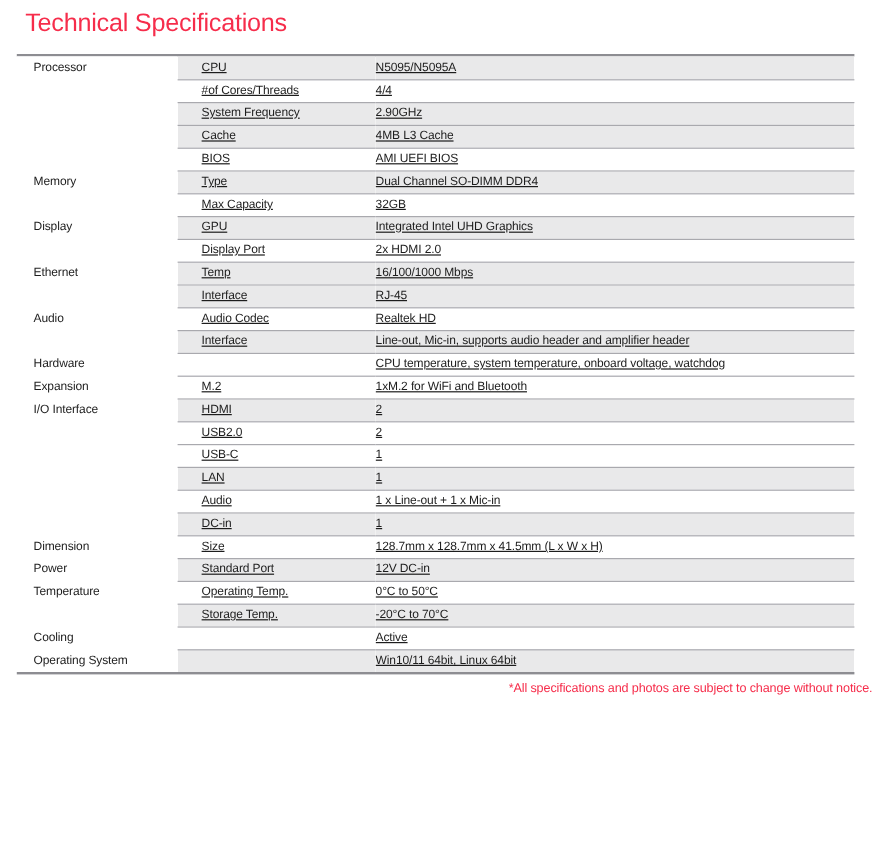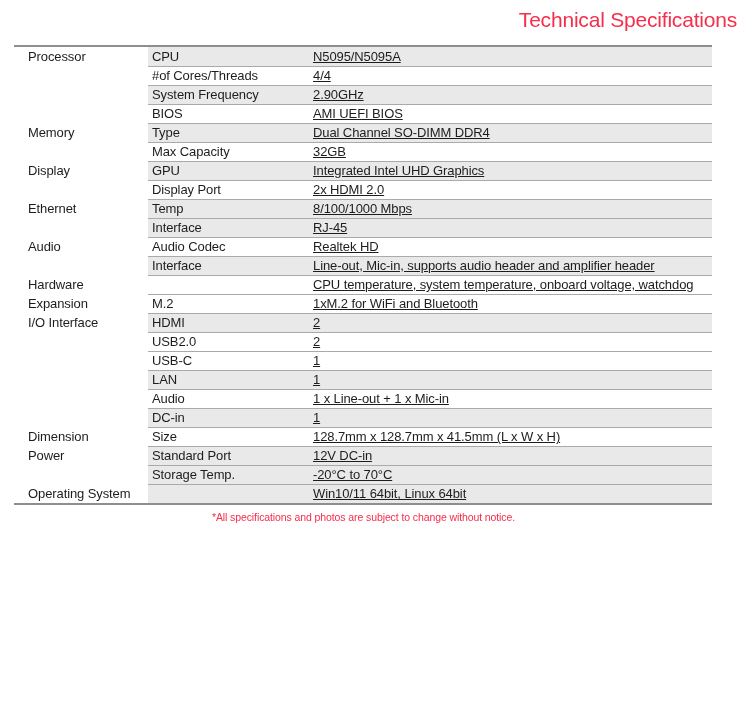--- a/index.html
+++ b/index.html
@@ -9,43 +9,43 @@
     --frame:#8d8d92;
     --text:#1d1d1d;
   }
   *{box-sizing:border-box;}
   html,body{margin:0;padding:0;}
   body{
     width:737px;height:704px;background:#ffffff;overflow:hidden;
     font-family:"Liberation Sans","DejaVu Sans",sans-serif;color:var(--text);
   }
   .page-title{
-    margin:7px 0 0 41px;
+    margin:7px 0 0 21px;
     font-size:21px;line-height:25px;font-weight:500;
-    letter-spacing:-0.2px;color:var(--accent);text-align:right;
+    letter-spacing:-0.2px;color:var(--accent);
   }
   .spec-table-wrap{
     margin:13px 25px 0 14px;
     border-top:2px solid var(--frame);
     border-bottom:2px solid var(--frame);
   }
   table.spec-table{
     width:100%;border-collapse:collapse;table-layout:fixed;
-    font-size:13px;letter-spacing:-0.1px;
+    font-size:10px;letter-spacing:-0.1px;
   }
   col.c-cat{width:134px;}
   col.c-label{width:165px;}
   td{height:19px;padding:0;vertical-align:middle;white-space:nowrap;overflow:hidden;}
   td.cat{padding-left:14px;background:#ffffff;}
-  td.label{padding-left:4px;border-bottom:1px solid var(--rowline);}
+  td.label{padding-left:20px;border-bottom:1px solid var(--rowline);text-decoration:underline;}
   td.value{padding-left:0;border-bottom:1px solid var(--rowline);text-decoration:underline;}
   tr.shaded td.label,tr.shaded td.value{background:var(--shade);}
   tr.last td.label,tr.last td.value{border-bottom:none;}
   .footnote{
-    margin:6px 10px 0 0;text-align:center;
+    margin:6px 10px 0 0;text-align:right;
     font-size:10.5px;letter-spacing:-0.1px;color:var(--accent);
   }
 </style>
 </head>
 <body>
 
 <h1 class="page-title">Technical Specifications</h1>
 
 <div class="spec-table-wrap">
   <table class="spec-table">
@@ -63,20 +63,25 @@
         <tr>
           <td class="cat"></td>
           <td class="label">#of Cores/Threads</td>
           <td class="value">4/4</td>
         </tr>
         <tr class="shaded">
           <td class="cat"></td>
           <td class="label">System Frequency</td>
           <td class="value">2.90GHz</td>
         </tr>
+        <tr class="shaded">
+          <td class="cat"></td>
+          <td class="label">Cache</td>
+          <td class="value">4MB L3 Cache</td>
+        </tr>
         <tr>
           <td class="cat"></td>
           <td class="label">BIOS</td>
           <td class="value">AMI UEFI BIOS</td>
         </tr>
         <tr class="shaded">
           <td class="cat">Memory</td>
           <td class="label">Type</td>
           <td class="value">Dual Channel SO-DIMM DDR4</td>
         </tr>
@@ -91,21 +96,21 @@
           <td class="value">Integrated Intel UHD Graphics</td>
         </tr>
         <tr>
           <td class="cat"></td>
           <td class="label">Display Port</td>
           <td class="value">2x HDMI 2.0</td>
         </tr>
         <tr class="shaded">
           <td class="cat">Ethernet</td>
           <td class="label">Temp</td>
-          <td class="value">8/100/1000 Mbps</td>
+          <td class="value">16/100/1000 Mbps</td>
         </tr>
         <tr class="shaded">
           <td class="cat"></td>
           <td class="label">Interface</td>
           <td class="value">RJ-45</td>
         </tr>
         <tr>
           <td class="cat">Audio</td>
           <td class="label">Audio Codec</td>
           <td class="value">Realtek HD</td>
@@ -158,24 +163,34 @@
         <tr>
           <td class="cat">Dimension</td>
           <td class="label">Size</td>
           <td class="value">128.7mm x 128.7mm x 41.5mm (L x W x H)</td>
         </tr>
         <tr class="shaded">
           <td class="cat">Power</td>
           <td class="label">Standard Port</td>
           <td class="value">12V DC-in</td>
         </tr>
+        <tr>
+          <td class="cat">Temperature</td>
+          <td class="label">Operating Temp.</td>
+          <td class="value">0°C to 50°C</td>
+        </tr>
         <tr class="shaded">
           <td class="cat"></td>
           <td class="label">Storage Temp.</td>
           <td class="value">-20°C to 70°C</td>
+        </tr>
+        <tr>
+          <td class="cat">Cooling</td>
+          <td class="label"></td>
+          <td class="value">Active</td>
         </tr>
         <tr class="shaded last">
           <td class="cat">Operating System</td>
           <td class="label"></td>
           <td class="value">Win10/11 64bit, Linux 64bit</td>
         </tr>
       </tbody>
   </table>
 </div>
 

